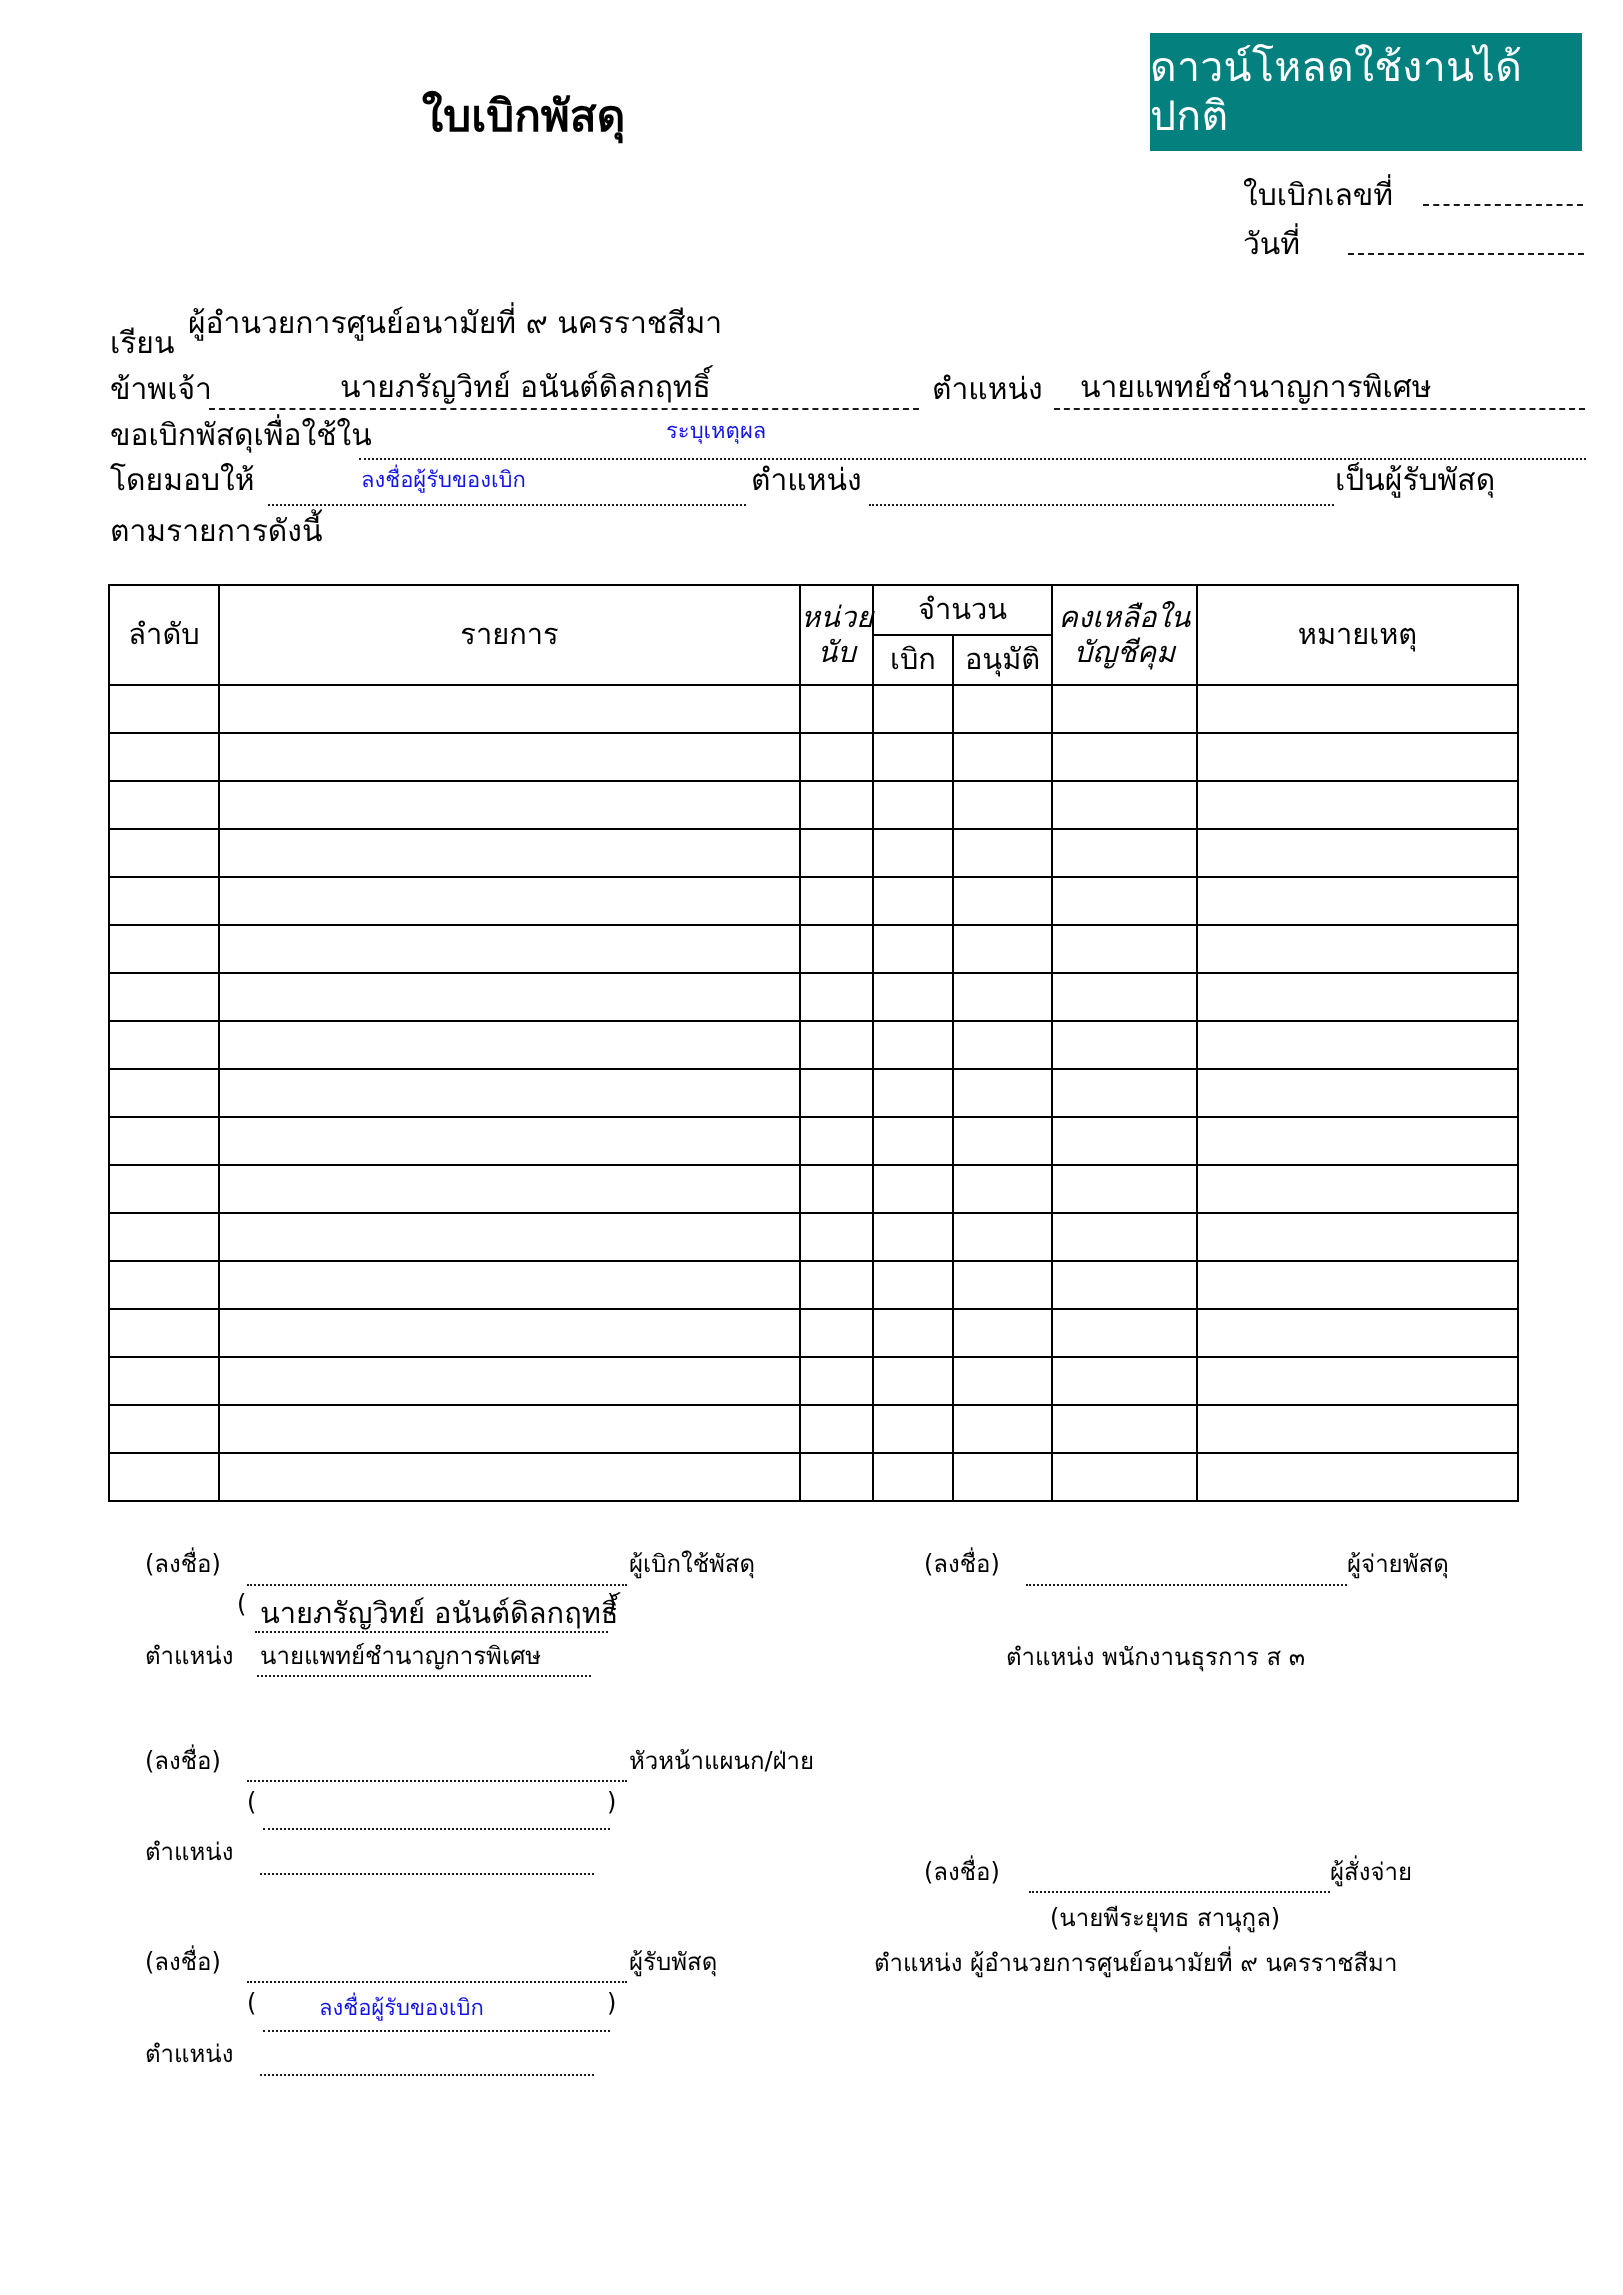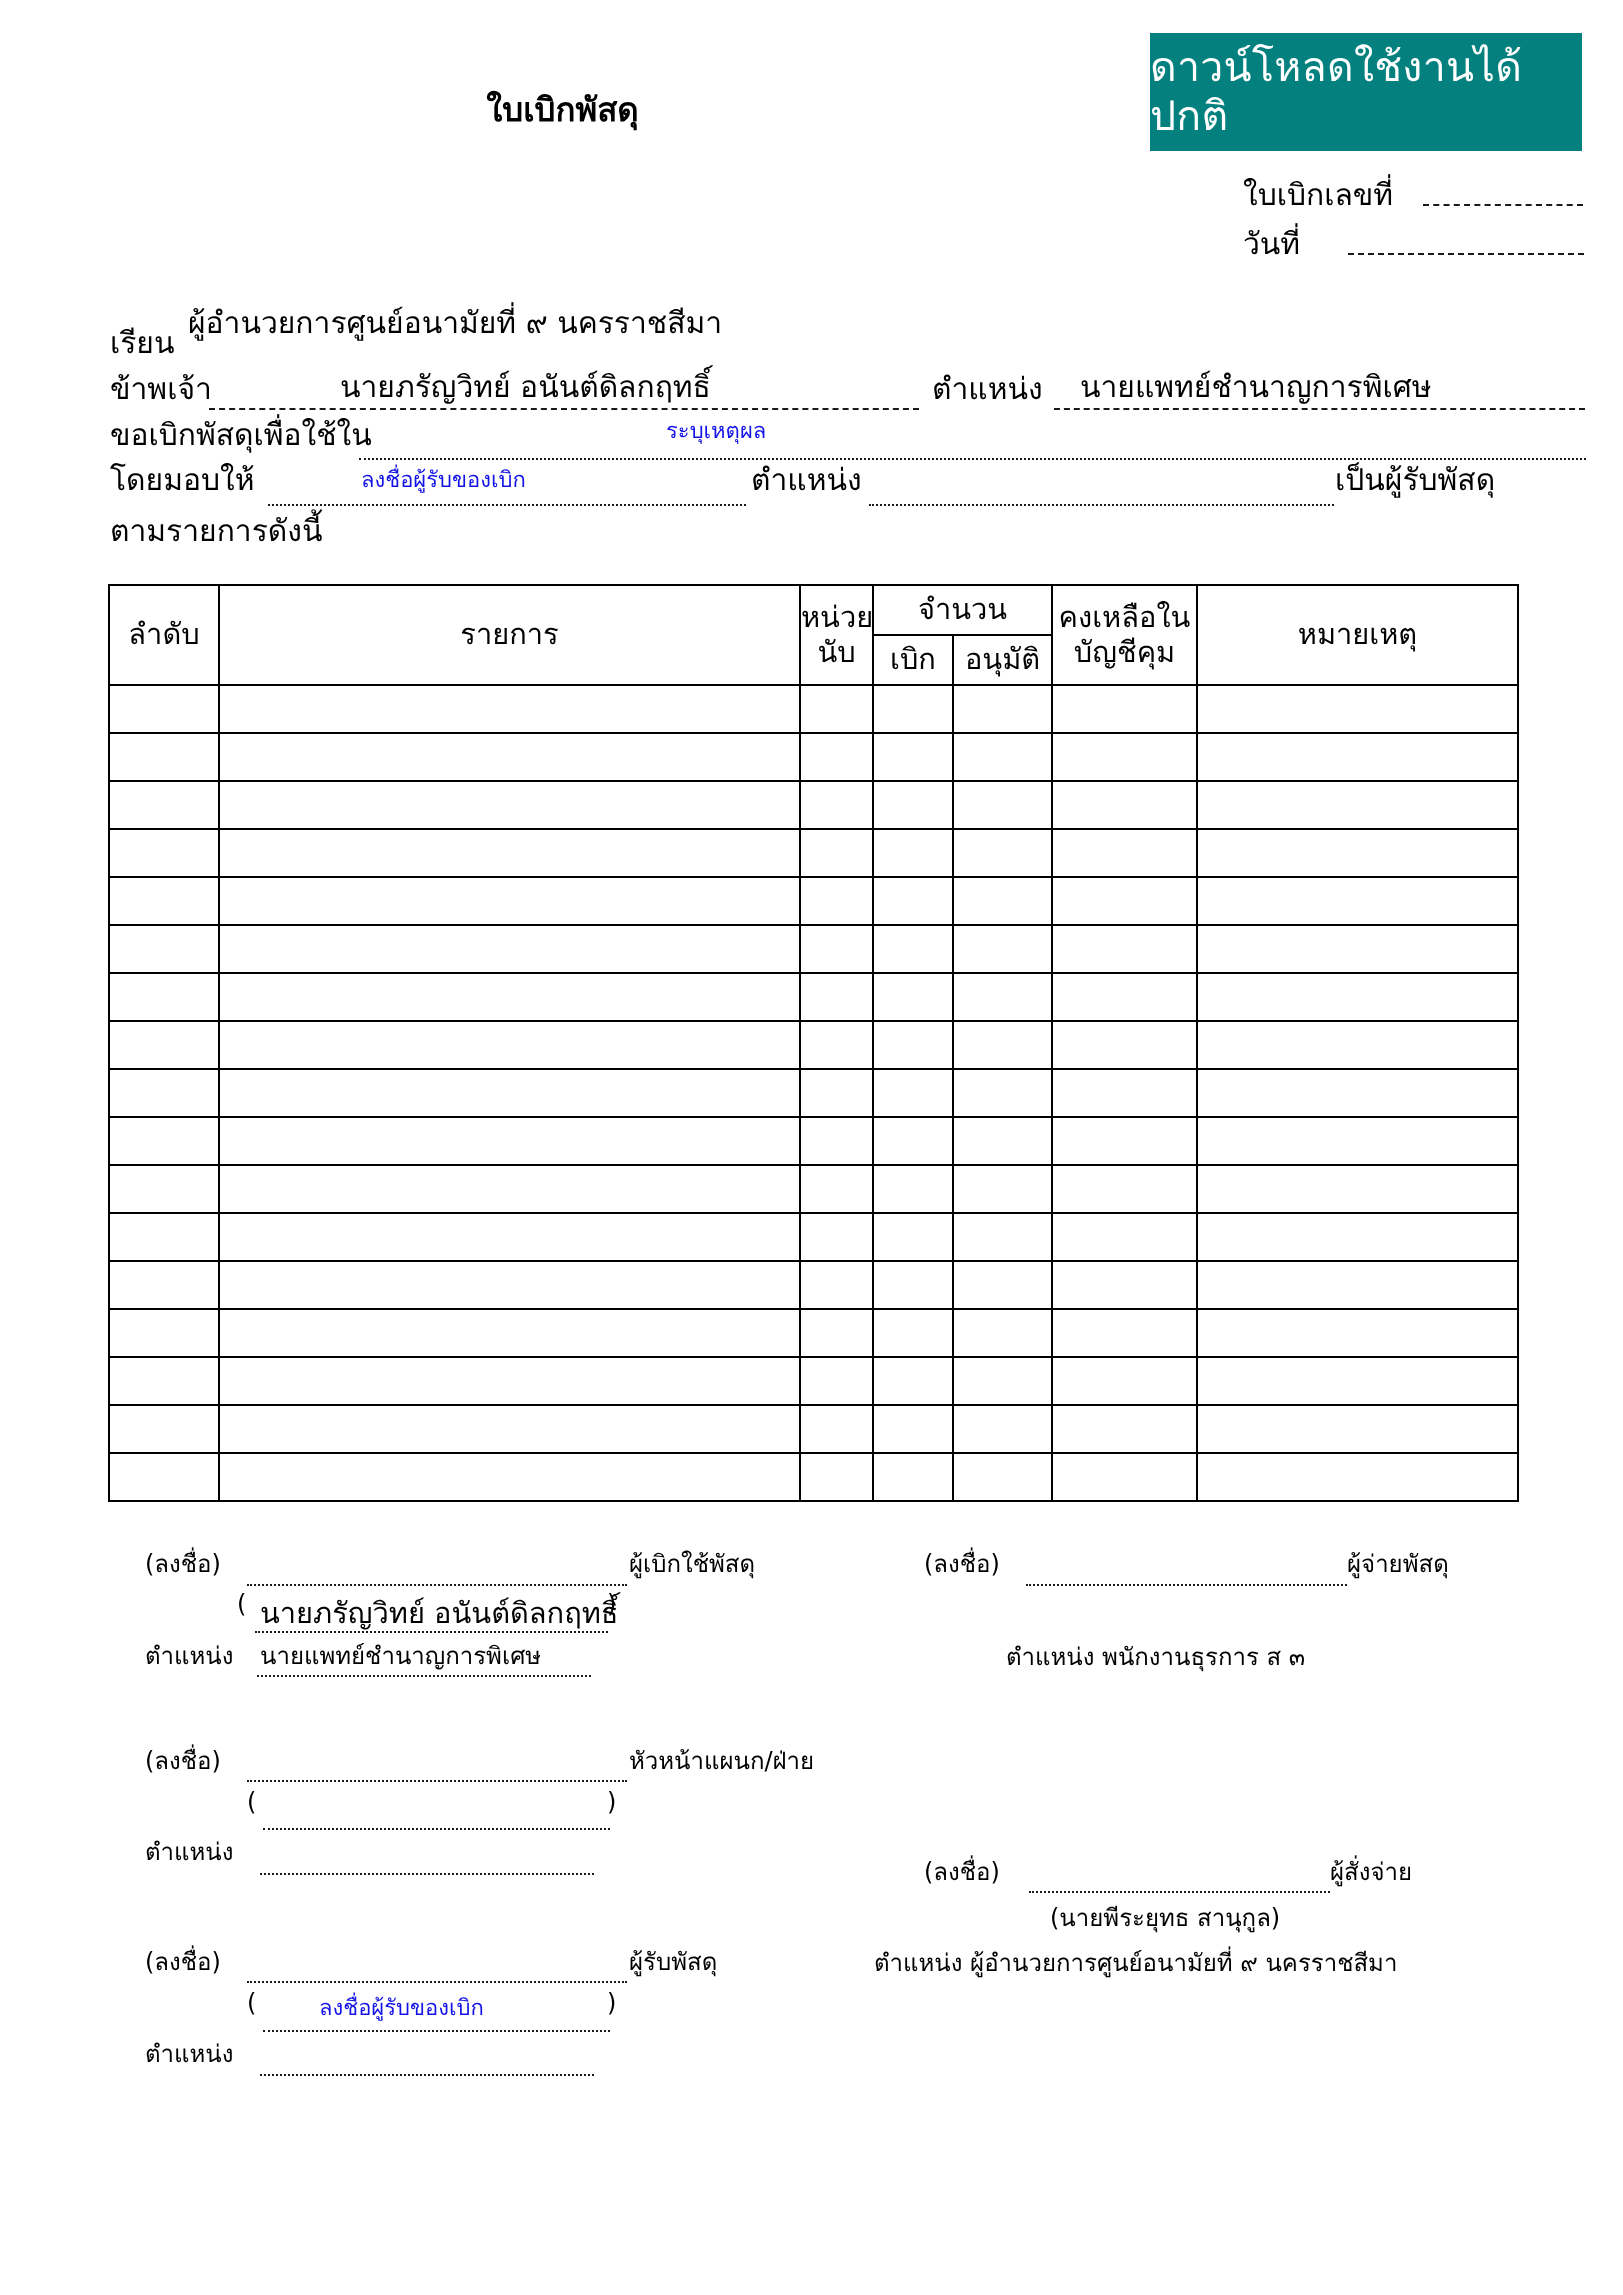--- a/index.html
+++ b/index.html
@@ -38,24 +38,23 @@
     letter-spacing: 0.3px;
   }
 
   
   .doc-title {
     position: absolute;
     left: 0;
     top: 92px;
     width: 1047px;
     text-align: center;
-    font-size: 33px;
+    font-size: 44px;
     font-weight: 700;
     line-height: 1.1;
-    margin-left: 39px;
   }
 
   
   .t {
     position: absolute;
     font-size: 30px;
     line-height: 1.25;
     white-space: nowrap;
   }
   .t.blue { color: #1414E6; font-size: 22px; }
@@ -103,21 +102,21 @@
     height: 46px;
   }
   .col-seq     { width: 110px; }
   .col-item    { width: 581px; }
   .col-unit    { width: 73px; }
   .col-withdraw{ width: 80px; }
   .col-approve { width: 99px; }
   .col-balance { width: 145px; }
   .col-remark  { width: 321px; }
 
-  .th-two-line span { display: block; }
+  .th-two-line span { display: block; font-style: italic; }
 
   
   .sig-line {
     position: absolute;
     font-size: 24px;
     white-space: nowrap;
   }
 </style>
 </head>
 <body>

